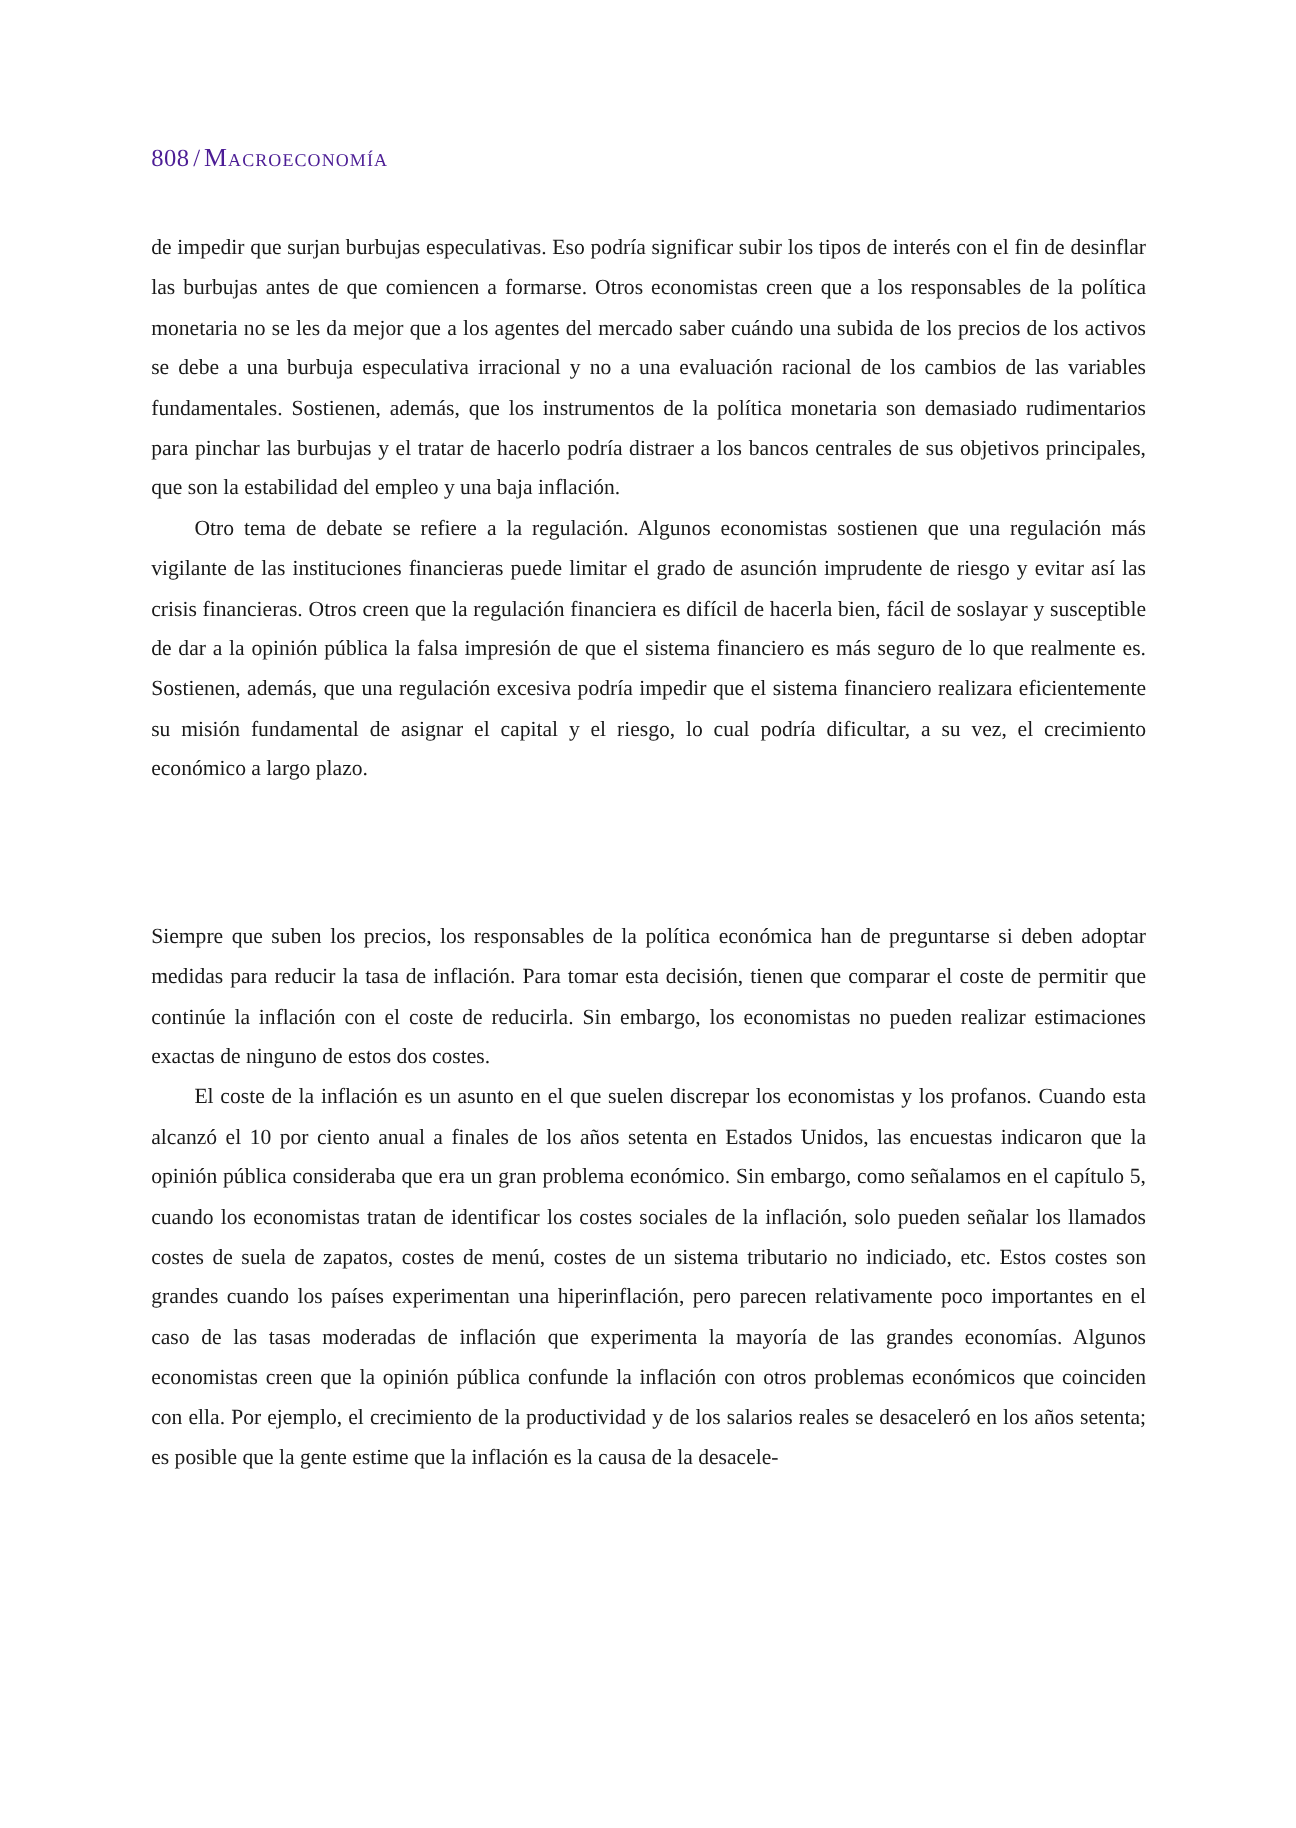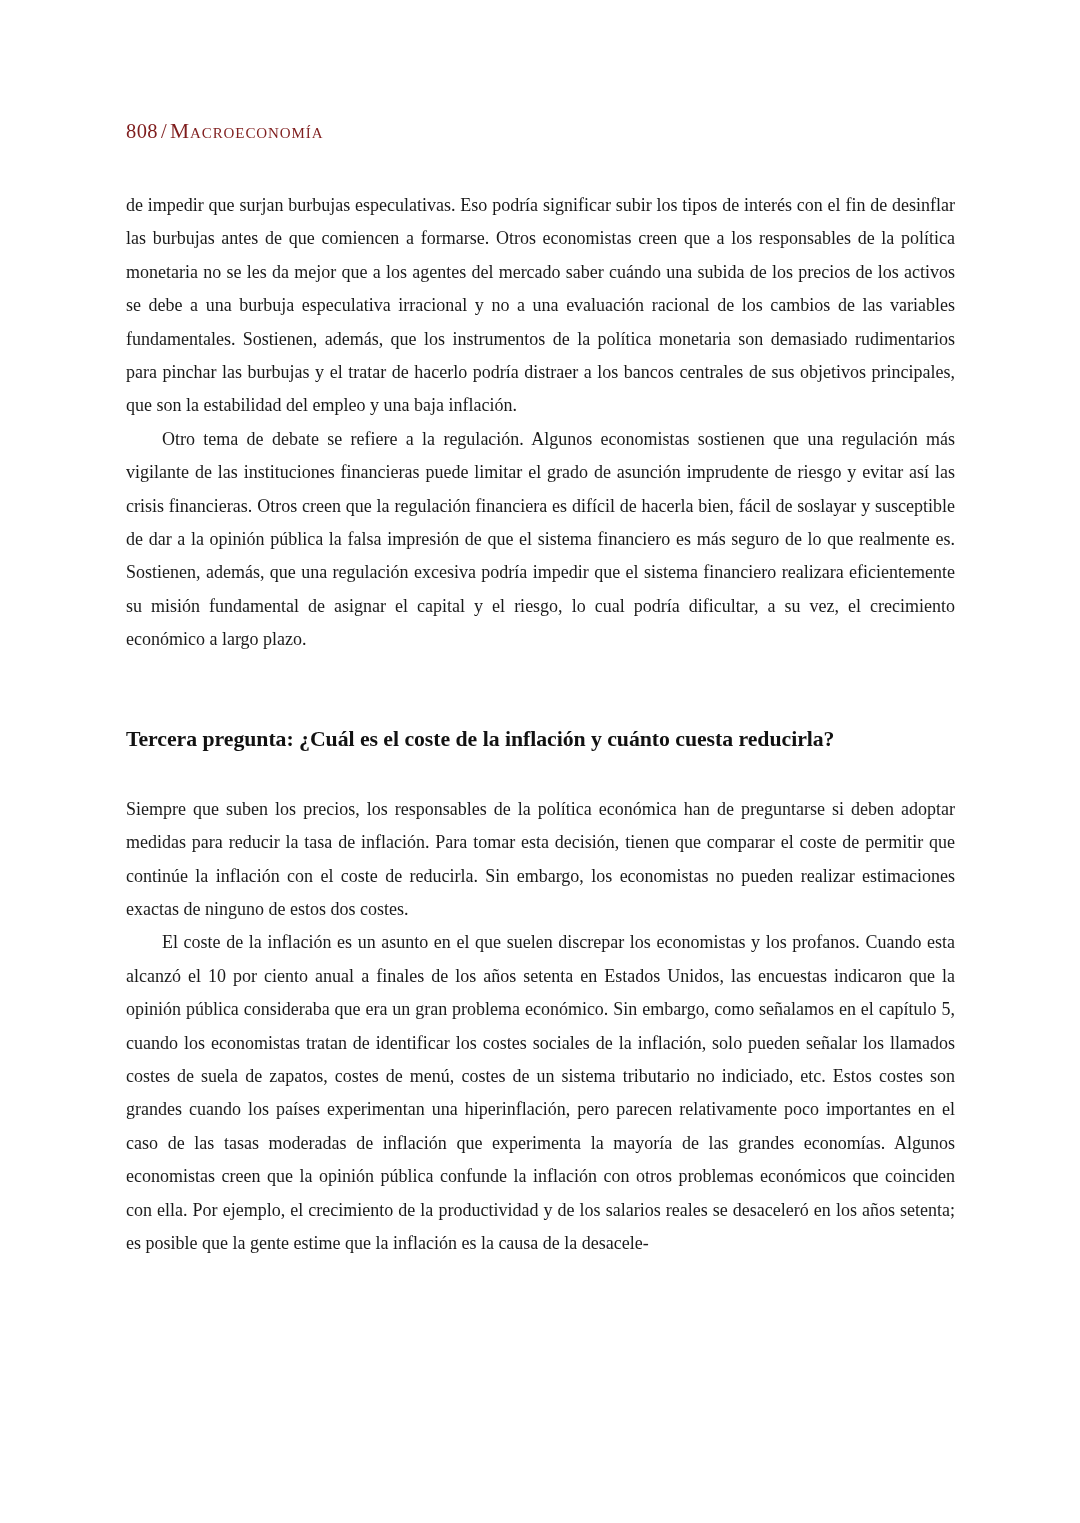--- a/index.html
+++ b/index.html
@@ -24,21 +24,21 @@
     left: 126px;
     top: 118px;
     width: 829px;
   }
 
   
   .running-head {
     font-size: 20.5px;
     line-height: 26px;
     letter-spacing: 0.4px;
-    color: #7f1d1d;
+    color: #4c1d95;
     white-space: nowrap;
   }
   .running-head .folio {
     font-variant: normal;
   }
   .running-head .sep {
     padding: 0 3px;
   }
   .running-head .booktitle {
     font-variant: small-caps;
@@ -88,21 +88,20 @@
     </div>
 
     <div class="body-block">
 
       <p class="para">de impedir que surjan burbujas especulativas. Eso podría significar subir los tipos de interés con el fin de desinflar las burbujas antes de que comiencen a formarse. Otros economistas creen que a los responsables de la política monetaria no se les da mejor que a los agentes del mercado saber cuándo una subida de los precios de los activos se debe a una burbuja especulativa irracional y no a una evaluación racional de los cambios de las variables fundamentales. Sostienen, además, que los instrumentos de la política monetaria son demasiado rudimentarios para pinchar las burbujas y el tratar de hacerlo podría distraer a los bancos centrales de sus objetivos principales, que son la estabilidad del empleo y una baja inflación.</p>
 
       <p class="para indent">Otro tema de debate se refiere a la regulación. Algunos economistas sostienen que una regulación más vigilante de las instituciones financieras puede limitar el grado de asunción imprudente de riesgo y evitar así las crisis financieras. Otros creen que la regulación financiera es difícil de hacerla bien, fácil de soslayar y susceptible de dar a la opinión pública la falsa impresión de que el sistema financiero es más seguro de lo que realmente es. Sostienen, además, que una regulación excesiva podría impedir que el sistema financiero realizara eficientemente su misión fundamental de asignar el capital y el riesgo, lo cual podría dificultar, a su vez, el crecimiento económico a largo plazo.</p>
 
       <div class="gap-before-heading"></div>
 
-      <h2 class="section-heading">Tercera pregunta: ¿Cuál es el coste de la inflación y cuánto cuesta reducirla?</h2>
 
       <div class="gap-after-heading"></div>
 
       <p class="para">Siempre que suben los precios, los responsables de la política económica han de preguntarse si deben adoptar medidas para reducir la tasa de inflación. Para tomar esta decisión, tienen que comparar el coste de permitir que continúe la inflación con el coste de reducirla. Sin embargo, los economistas no pueden realizar estimaciones exactas de ninguno de estos dos costes.</p>
 
       <p class="para indent">El coste de la inflación es un asunto en el que suelen discrepar los economistas y los profanos. Cuando esta alcanzó el 10 por ciento anual a finales de los años setenta en Estados Unidos, las encuestas indicaron que la opinión pública consideraba que era un gran problema económico. Sin embargo, como señalamos en el capítulo 5, cuando los economistas tratan de identificar los costes sociales de la inflación, solo pueden señalar los llamados costes de suela de zapatos, costes de menú, costes de un sistema tributario no indiciado, etc. Estos costes son grandes cuando los países experimentan una hiperinflación, pero parecen relativamente poco importantes en el caso de las tasas moderadas de inflación que experimenta la mayoría de las grandes economías. Algunos economistas creen que la opinión pública confunde la inflación con otros problemas económicos que coinciden con ella. Por ejemplo, el crecimiento de la productividad y de los salarios reales se desaceleró en los años setenta; es posible que la gente estime que la inflación es la causa de la desacele-</p>
 
     </div>
 
   </div>

